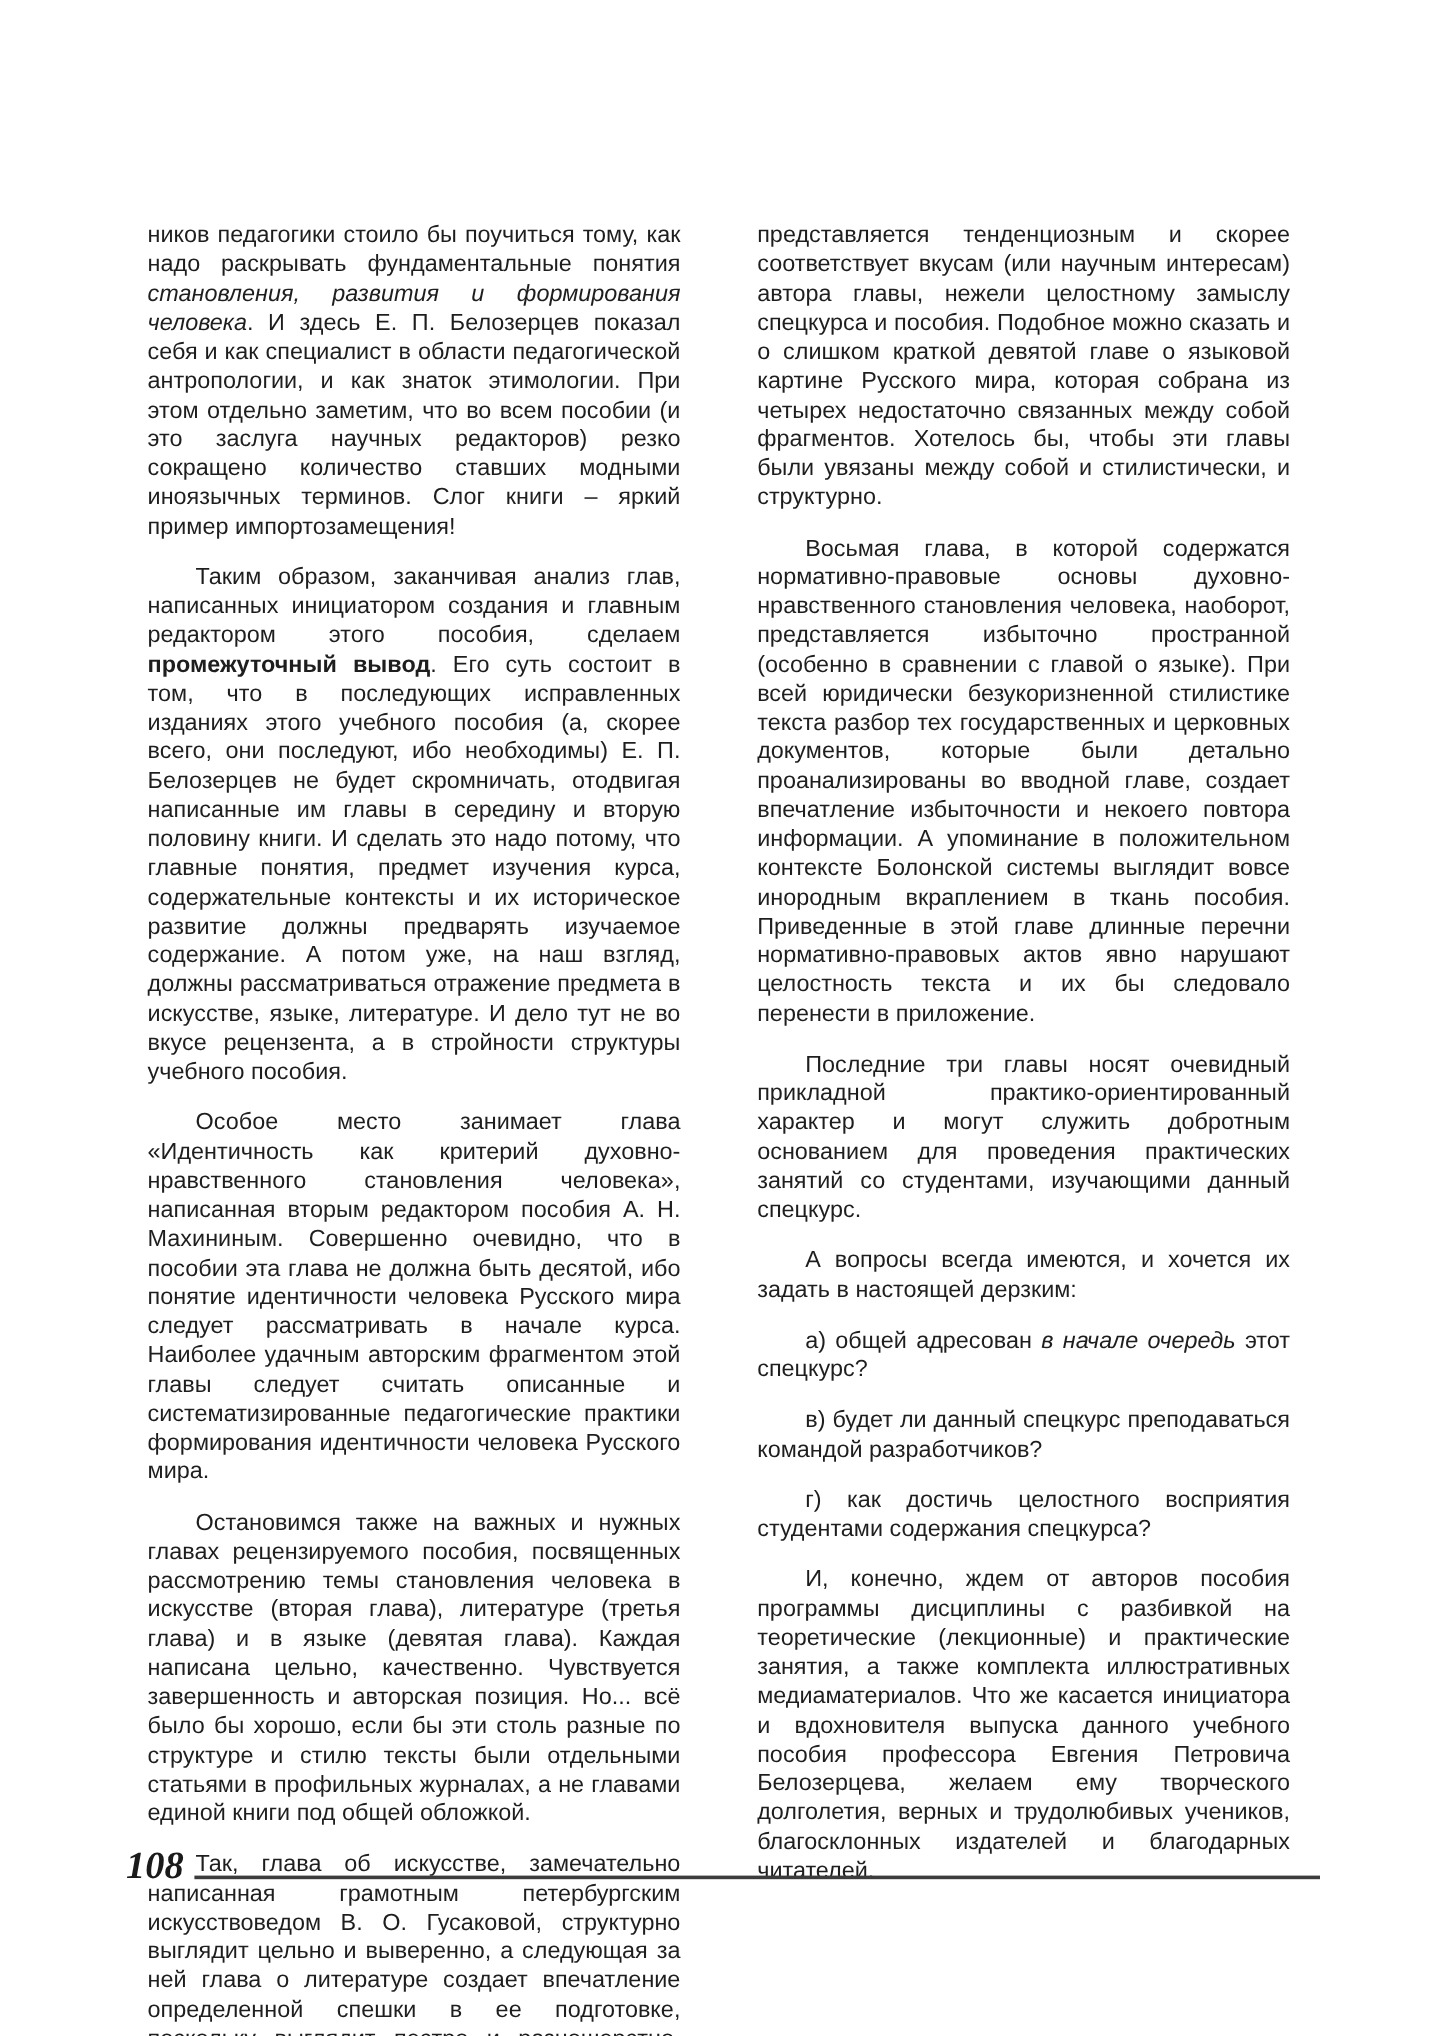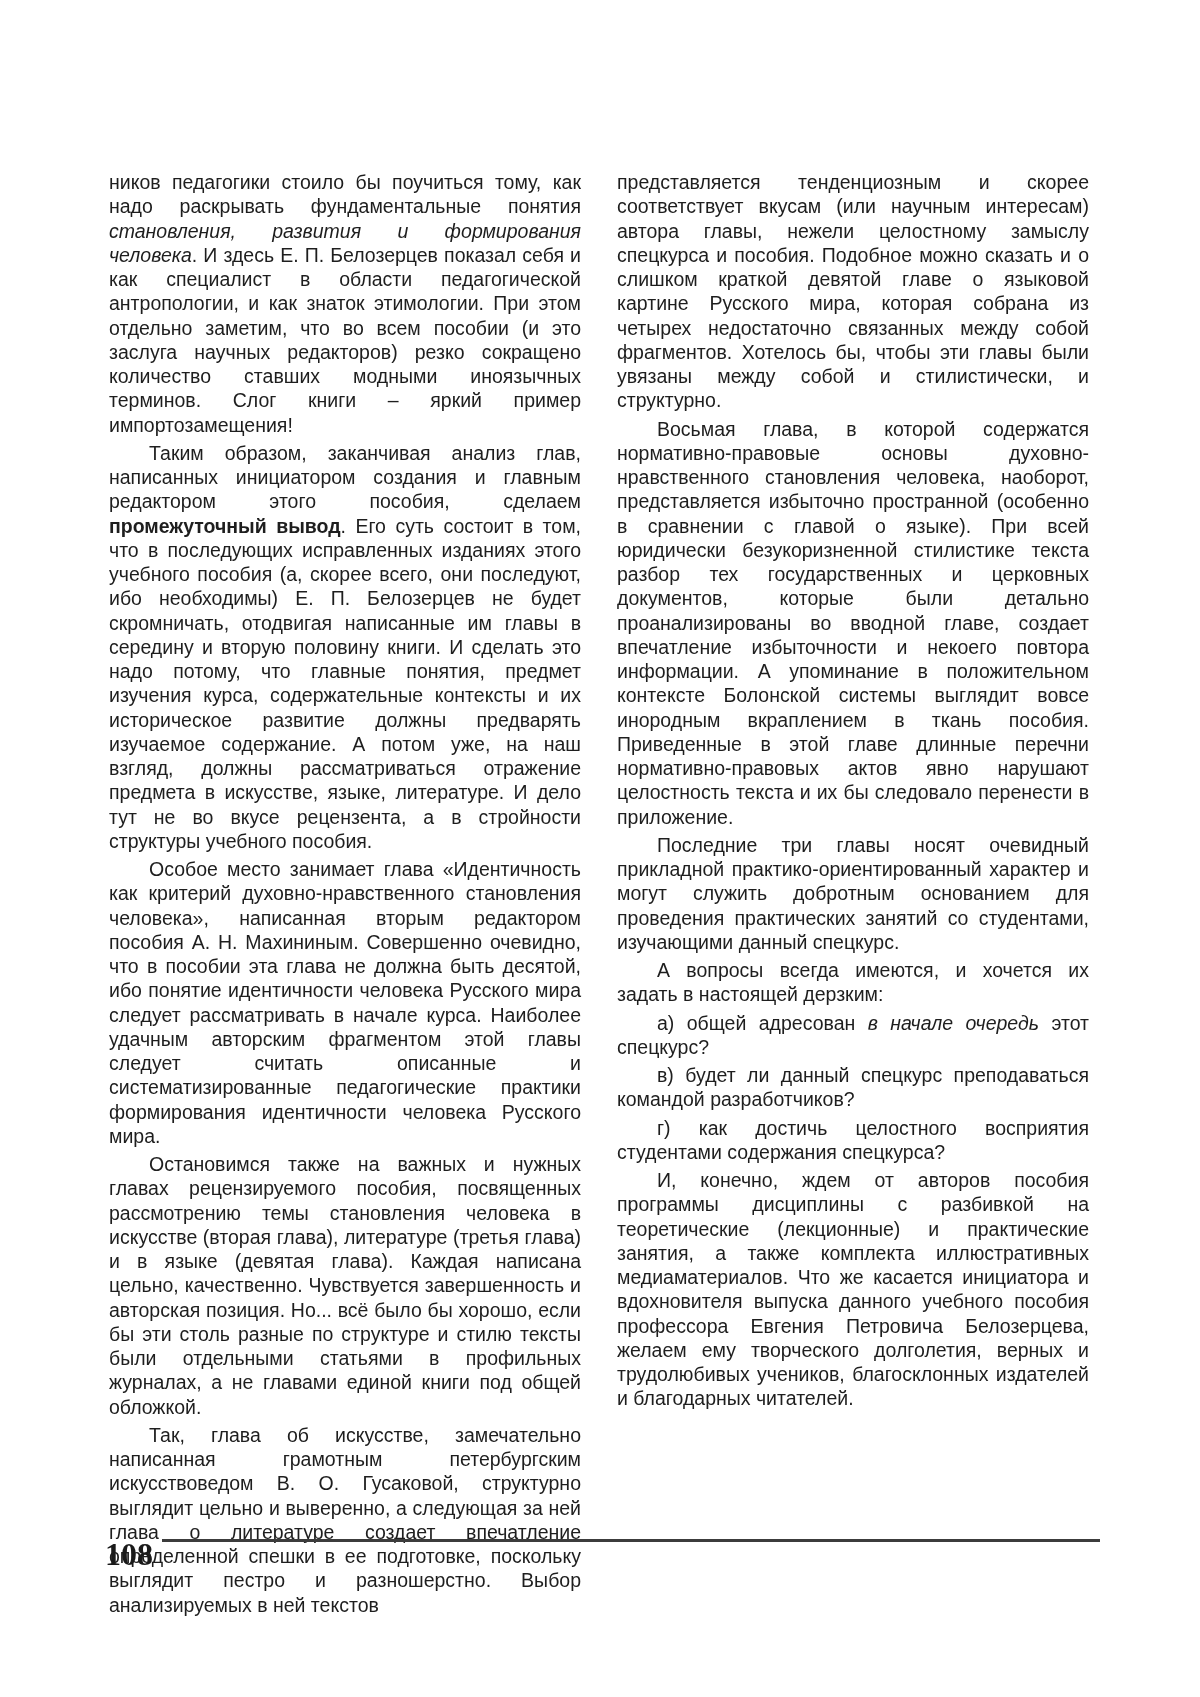--- a/index.html
+++ b/index.html
@@ -73,32 +73,34 @@
     gap: 28px;
   }
   .col {
     width: 480px;
     font-size: 19.5px;
     line-height: 24.25px;
     text-align: justify;
     hyphens: auto;
     -webkit-hyphens: auto;
   }
-  .col p.para { margin: 4px; }
+  .col p.para { margin: 18px; }
   .col p.indent { text-indent: 40px; }
   .col span.italic { font-style: italic; }
   .col span.bold { font-weight: bold; }
 
   
   .footer {
     position: absolute;
     left: 105px;
     right: 100px;
     top: 1538px;
     display: flex;
+    align-items: flex-end;
+    font-style: italic;
   }
   .pagenum {
     font-family: "Liberation Serif", serif;
     font-weight: bold;
     font-size: 32px;
     line-height: 1;
     color: #1a1a1a;
   }
   .footer-rule {
     flex: 1 1 auto;

